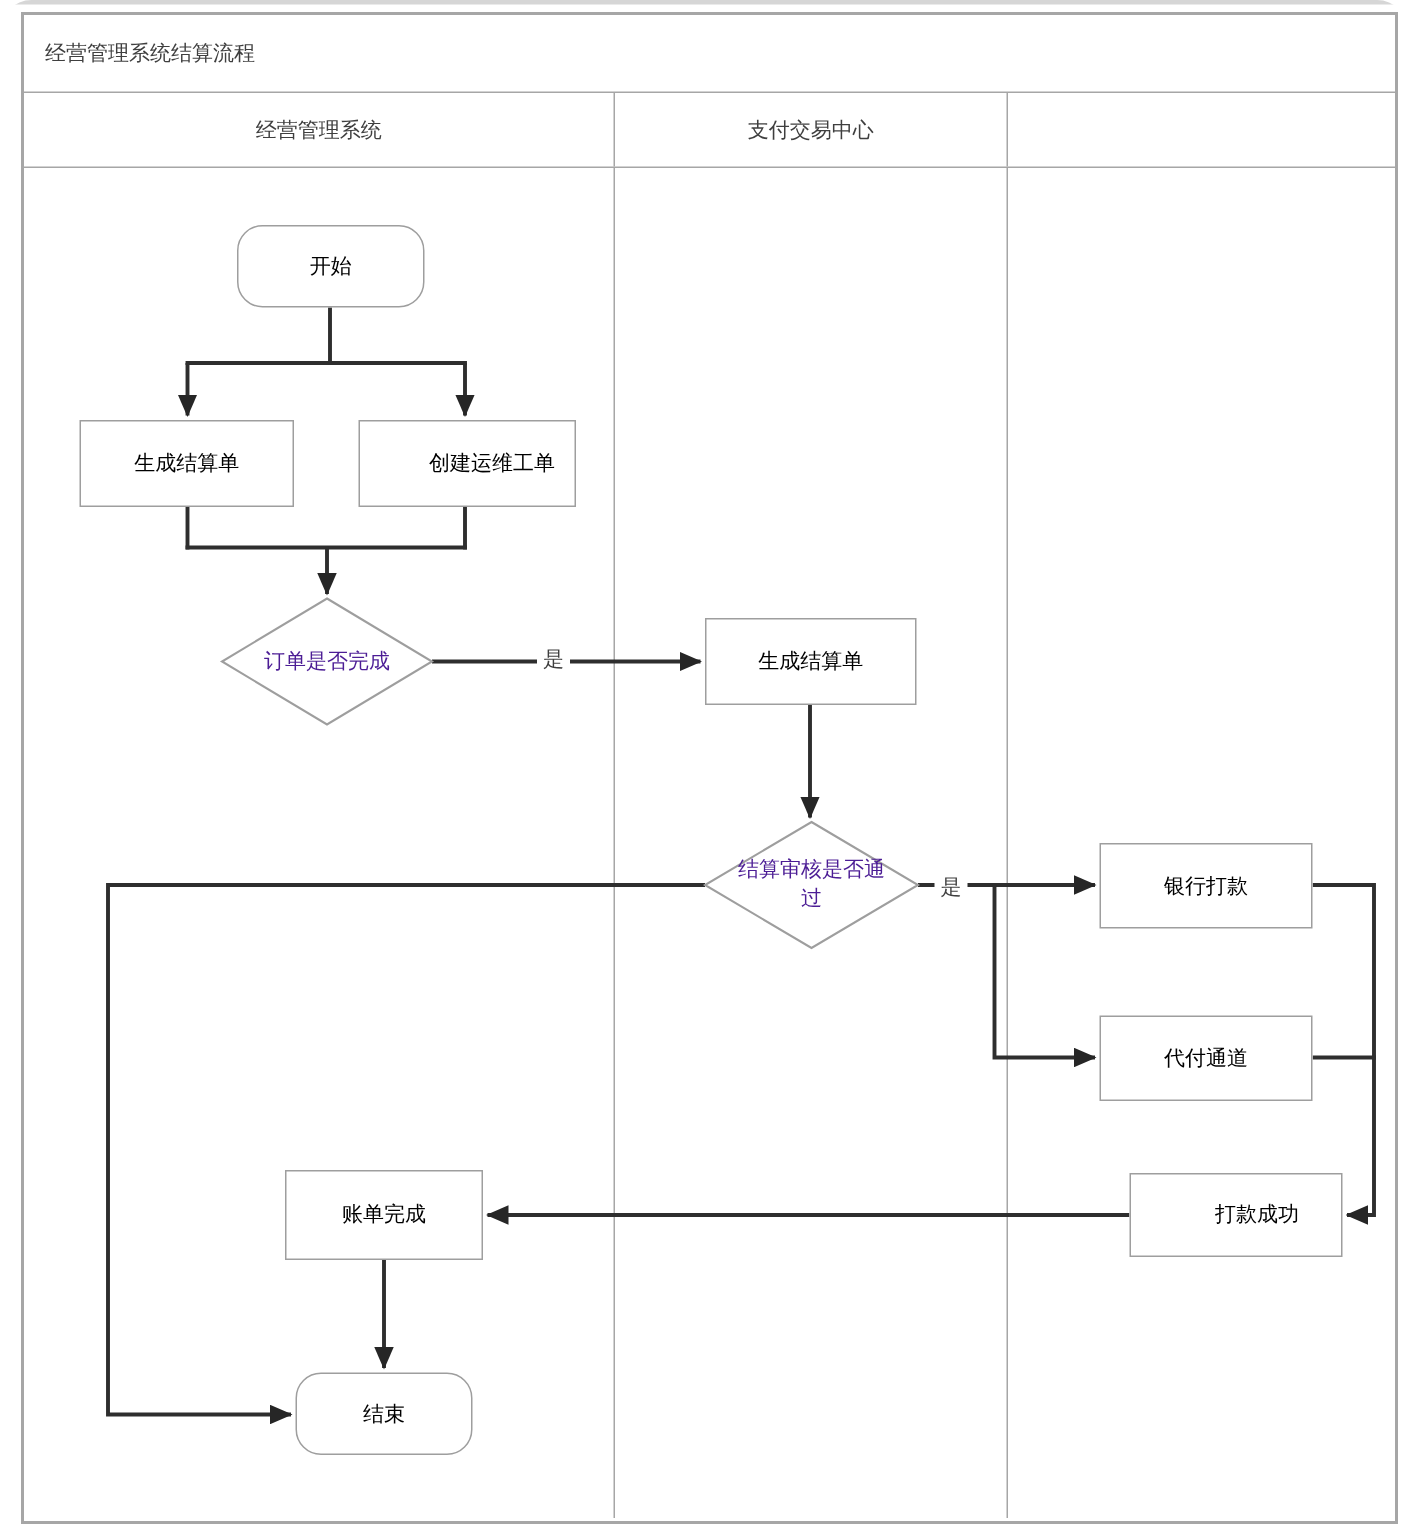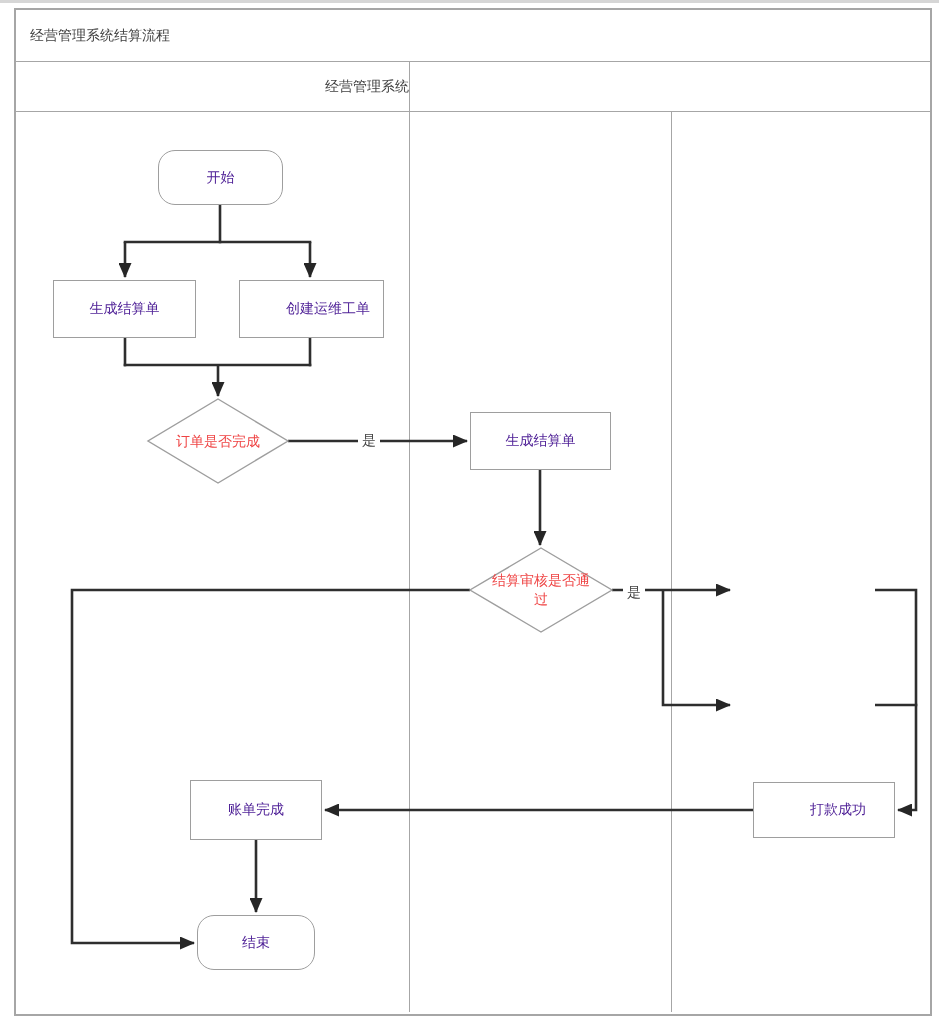--- a/index.html
+++ b/index.html
@@ -4,20 +4,21 @@
 <style>
   html, body { margin: 0; padding: 0; background: #ffffff; }
   #canvas {
     position: relative;
     width: 939px;
     height: 1026px;
     background: #ffffff;
     font-family: "DejaVu Sans", "Liberation Sans", sans-serif;
     color: #3f3f3f;
     overflow: hidden;
+    border-radius: 21px;
   }
   .top-edge {
     position: absolute; left: 0; top: 0; width: 939px; height: 3px;
     background: #d6d6d6; z-index: 1;
   }
   .frame {
     position: absolute; left: 14px; top: 8px;
     width: 918px; height: 1008px;
     border: 2px solid #a6a6a6;
     box-sizing: border-box;
@@ -34,51 +35,51 @@
   .header-row {
     display: flex;
     height: 50px;
     border-bottom: 1.5px solid #a6a6a6;
     box-sizing: border-box;
   }
   .header-cell, .lane-cell {
     box-sizing: border-box;
   }
   .header-cell {
-    display: flex; align-items: center; justify-content: flex-end;
+    display: flex; align-items: center; justify-content: center;
     font-size: 14px;
   }
   .c1 { width: 394px; border-right: 1.5px solid #a6a6a6; }
   .c2 { width: 262px; border-right: 1.5px solid #a6a6a6; }
   .c3 { flex: 1; }
   .lane-body { display: flex; height: 900px; }
   .lane-cell { height: 100%; }
 
   svg.wires { position: absolute; left: 0; top: 0; z-index: 2; }
 
   .node {
     position: absolute;
     box-sizing: border-box;
     background: #ffffff;
     border: 1.5px solid #9e9e9e;
     display: flex; align-items: center; justify-content: center;
     font-size: 14px;
-    color: #4c1d95;
+    color: #000000;
     z-index: 3;
     text-align: center;
   }
   .terminator { border-radius: 17px; }
 
   .diamond-label {
     position: absolute;
     display: flex; align-items: center; justify-content: center;
     text-align: center;
     font-size: 14px;
     line-height: 19px;
-    color: #ef4444;
+    color: #4c1d95;
     z-index: 3;
   }
   .edge-label {
     position: absolute;
     background: #ffffff;
     font-size: 14px;
     line-height: 18px;
     padding: 0 4px;
     color: #3f3f3f;
     z-index: 4;
@@ -91,20 +92,23 @@
 
   <div class="top-edge"></div>
 
   <div class="frame">
     <div class="title-row">
       <span>经营管理系统结算流程</span>
     </div>
     <div class="header-row">
       <div class="header-cell c1">
         <span>经营管理系统</span>
+      </div>
+      <div class="header-cell c2">
+        <span>支付交易中心</span>
       </div>
     </div>
     <div class="lane-body">
       <div class="lane-cell c1"></div>
       <div class="lane-cell c2"></div>
       <div class="lane-cell c3"></div>
     </div>
   </div>
 
   <svg class="wires" width="939" height="1026" viewBox="0 0 939 1026">
@@ -152,21 +156,23 @@
   <div class="node" style="left:53px; top:280px; width:143px; height:58px;">生成结算单</div>
 
   <div class="node" style="left:239px; top:280px; width:145px; height:58px;padding-left:33px;">创建运维工单</div>
 
   <div class="diamond-label" style="left:148px; top:399px; width:140px; height:84px;">订单是否完成</div>
 
   <div class="node" style="left:470px; top:412px; width:141px; height:58px;text-align:right;">生成结算单</div>
 
   <div class="diamond-label" style="left:491px; top:548px; width:100px; height:84px;">结算审核是否通过</div>
 
+  <div class="node" style="left:733px; top:562px; width:142px; height:57px;">银行打款</div>
 
+  <div class="node" style="left:733px; top:677px; width:142px; height:57px;">代付通道</div>
 
   <div class="node" style="left:753px; top:782px; width:142px; height:56px;padding-left:28px;">打款成功</div>
 
   <div class="node" style="left:190px; top:780px; width:132px; height:60px;">账单完成</div>
 
   <div class="node terminator" style="left:197px; top:915px; width:118px; height:55px;">结束</div>
 
   <div class="edge-label" style="left:358px; top:431px;">是</div>
 
   <div class="edge-label" style="left:623px; top:583px;">是</div>

